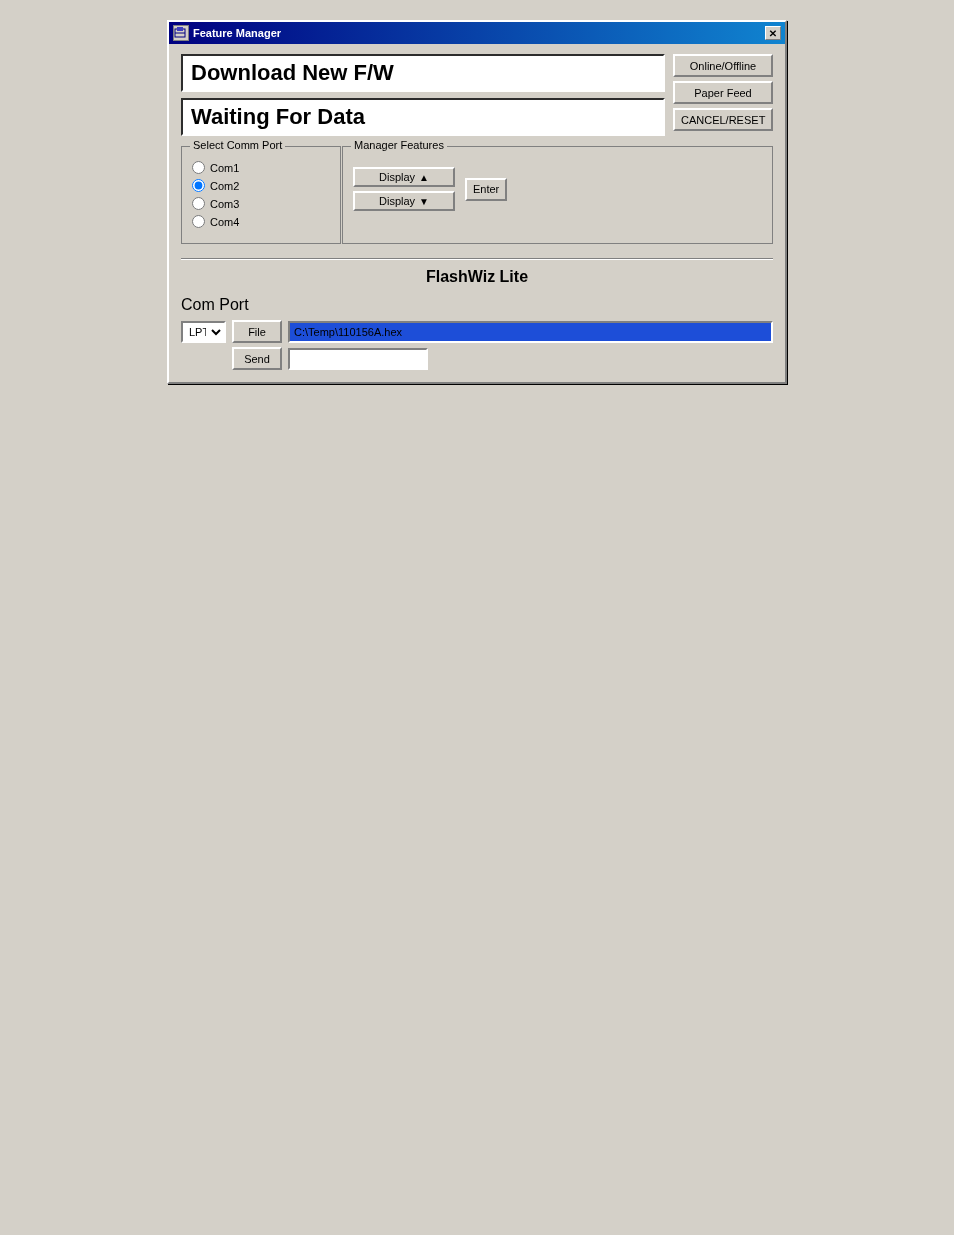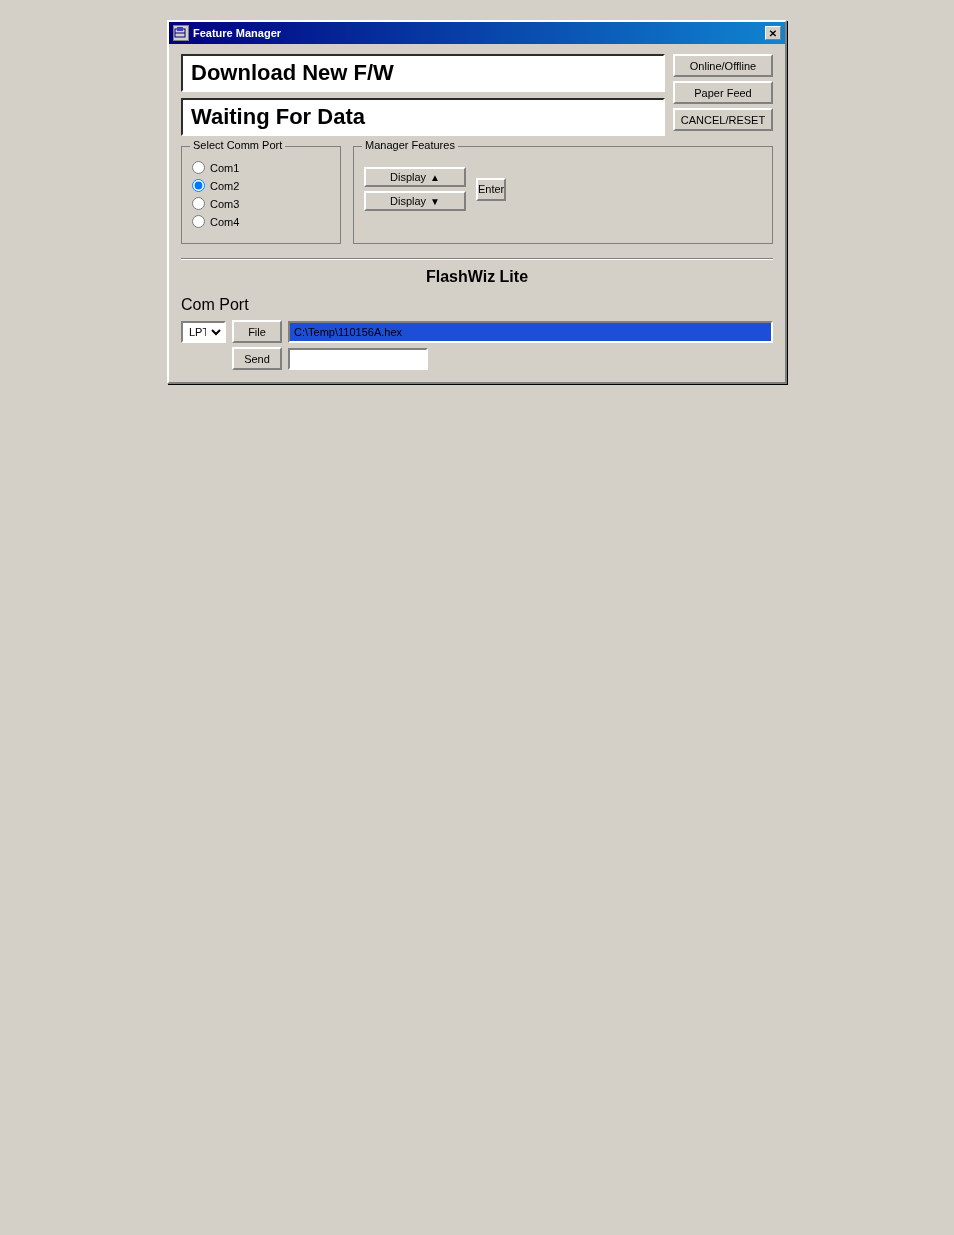--- a/index.html
+++ b/index.html
@@ -122,32 +122,32 @@
       flex-direction: column;
       gap: 4px;
       width: 100px;
     }
 
     .win-button {
       background: #d4d0c8;
       border: 2px solid #ffffff;
       border-right-color: #808080;
       border-bottom-color: #808080;
-      padding: 3px 0;
+      padding: 3px 6px;
       font-size: 11px;
       font-family: 'MS Sans Serif', Arial, sans-serif;
       cursor: pointer;
       text-align: center;
       min-height: 23px;
       color: #000;
     }
 
     .middle-section {
       display: flex;
-      gap: 12px;
+      gap: 1px;
       margin-bottom: 14px;
     }
 
     .group-box {
       border: 1px solid #808080;
       border-top-color: #808080;
       position: relative;
       padding: 14px 10px 10px 10px;
     }
 

